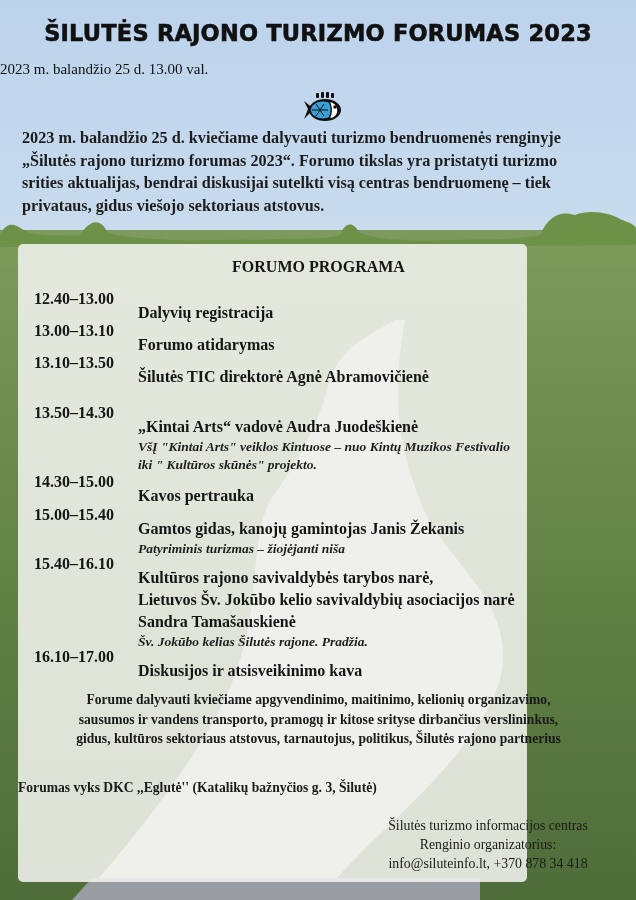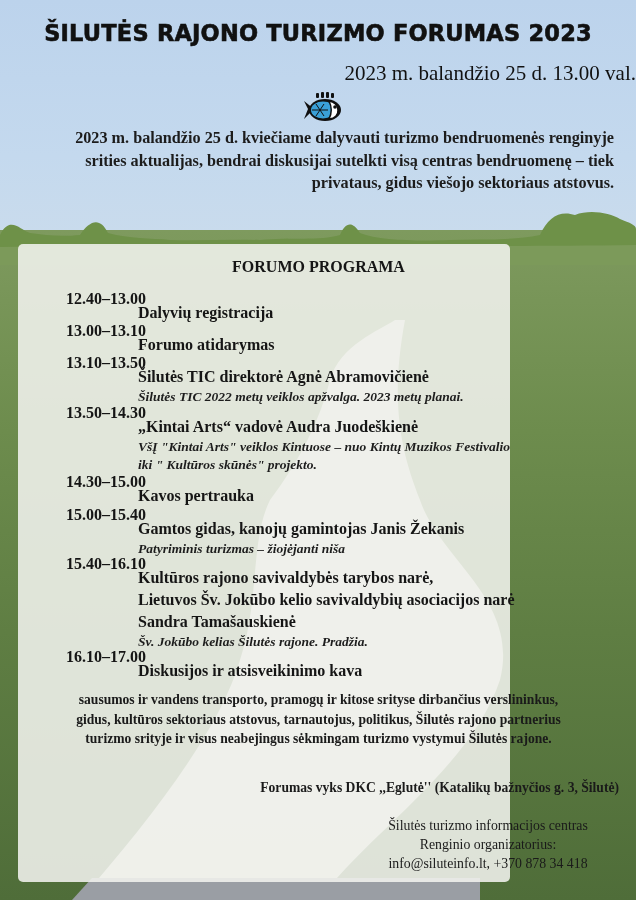--- a/index.html
+++ b/index.html
@@ -22,62 +22,61 @@
   .boardwalk {
     position: absolute; left: 0; top: 300px; width: 636px; height: 600px;
   }
   .title {
     position: absolute; left: 0; top: 20px; width: 636px; text-align: center;
     font-family: "DejaVu Sans", sans-serif; font-weight: 900; font-size: 22.5px;
     letter-spacing: 0.2px; color: #111;
     -webkit-text-stroke: 0.6px #111;
   }
   .date {
-    position: absolute; left: 0; top: 61px; width: 636px; text-align: right;
-    font-family: "Liberation Serif", serif; font-size: 21px; color: #111;
+    position: absolute; left: 0; top: 61px; width: 636px; text-align: left;
+    font-family: "Liberation Serif", serif; font-size: 15px; color: #111;
   }
   .logo {
     position: absolute; left: 302px; top: 91px; width: 42px; height: 34px;
   }
   .intro {
-    position: absolute; left: 22px; top: 127px; width: 592px; text-align: right;
+    position: absolute; left: 22px; top: 127px; width: 592px; text-align: left;
     font-family: "Liberation Serif", serif; font-weight: bold; font-size: 16.2px;
     line-height: 22.5px; color: #1c1c1c;
   }
   .panel {
     position: absolute; left: 18px; top: 244px; width: 492px; height: 638px;
-    background: rgba(241, 243, 238, 0.88); border-radius: 5px;
+    background: rgba(241, 243, 238, 0.88); border-radius: 5px; padding-left: 17px;
   }
   .panel-title {
     position: absolute; left: 0; top: 14px; width: 601px; text-align: center;
     font-family: "Liberation Serif", serif; font-weight: bold; font-size: 16px; color: #151515;
   }
   .row { position: absolute; left: 0; width: 601px; }
   .time {
     position: absolute; left: 16px; top: 0;
     font-family: "Liberation Serif", serif; font-weight: bold; font-size: 16px; color: #151515;
     white-space: nowrap;
-    margin-left: 32px;
   }
   .main {
     position: absolute; left: 120px; top: 12px;
     font-family: "Liberation Serif", serif; font-weight: bold; font-size: 16px;
     line-height: 22px; color: #151515; white-space: nowrap;
   }
   .sub {
     font-family: "Liberation Serif", serif; font-style: italic; font-weight: bold;
     font-size: 13.5px; line-height: 18px; color: #1d1d1d; white-space: nowrap;
   }
   .footer-text {
     position: absolute; left: 8px; top: 446px; width: 585px; text-align: center;
     font-family: "Liberation Serif", serif; font-weight: bold; font-size: 13.6px;
     line-height: 19.5px; color: #1a1a1a;
   }
   .venue {
-    position: absolute; left: 0; top: 536px; width: 601px; text-align: right;
+    position: absolute; left: 0; top: 536px; width: 601px; text-align: left;
     font-family: "Liberation Serif", serif; font-weight: bold; font-size: 13.6px; color: #1a1a1a;
   }
   .organizer {
     position: absolute; left: 340px; top: 572px; width: 260px; text-align: center;
     font-family: "Liberation Serif", serif; font-size: 13.8px; line-height: 19px; color: #1a1a1a;
   }
 </style>
 </head>
 <body>
 
@@ -101,20 +100,21 @@
   <rect x="29" y="2" width="3" height="5" rx="1" fill="#111"></rect>
   <path d="M2,10 L12,18 L2,28 L6,18 Z" fill="#111"></path>
   <ellipse cx="23" cy="19" rx="16" ry="11" fill="#111"></ellipse>
   <ellipse cx="21" cy="19" rx="12" ry="8.5" fill="#3aa0d8"></ellipse>
   <path d="M27,10 C38,11 40,27 27,28 C30,22 30,16 27,10 Z" fill="#fff" stroke="#111" stroke-width="1.5"></path>
   <circle cx="33" cy="16" r="1.8" fill="#111"></circle>
   <path d="M14,13 L22,25 M22,13 L14,25 M10,19 L26,19" stroke="#111" stroke-width="1"></path>
 </svg>
 <div class="intro">
   <div>2023 m. balandžio 25 d. kviečiame dalyvauti turizmo bendruomenės renginyje</div>
+  <div>„Šilutės rajono turizmo forumas 2023“. Forumo tikslas yra pristatyti turizmo</div>
   <div>srities aktualijas, bendrai diskusijai sutelkti visą centras bendruomenę – tiek</div>
   <div>privataus, gidus viešojo sektoriaus atstovus.</div>
 </div>
 
 <div class="panel">
   <div class="panel-title">FORUMO PROGRAMA</div>
 
   <div class="row" style="top:46px">
     <div class="time">12.40–13.00</div>
     <div class="main">
@@ -126,21 +126,20 @@
     <div class="time">13.00–13.10</div>
     <div class="main">
       <div>Forumo atidarymas</div>
     </div>
   </div>
 
   <div class="row" style="top:110px">
     <div class="time">13.10–13.50</div>
     <div class="main">
       <div>Šilutės TIC direktorė Agnė Abramovičienė</div>
-      <div class="sub">Šilutės TIC 2022 metų veiklos apžvalga. 2023 metų planai.</div>
     </div>
   </div>
 
   <div class="row" style="top:160px">
     <div class="time">13.50–14.30</div>
     <div class="main">
       <div>„Kintai Arts“ vadovė Audra Juodeškienė</div>
       <div class="sub">VšĮ "Kintai Arts" veiklos Kintuose – nuo Kintų Muzikos Festivalio</div>
       <div class="sub">iki " Kultūros skūnės" projekto.</div>
     </div>
@@ -172,23 +171,23 @@
   </div>
 
   <div class="row" style="top:404px">
     <div class="time">16.10–17.00</div>
     <div class="main">
       <div>Diskusijos ir atsisveikinimo kava</div>
     </div>
   </div>
 
   <div class="footer-text">
+    <div>Forume dalyvauti kviečiame apgyvendinimo, maitinimo, kelionių organizavimo,</div>
     <div>sausumos ir vandens transporto, pramogų ir kitose srityse dirbančius verslininkus,</div>
     <div>gidus, kultūros sektoriaus atstovus, tarnautojus, politikus, Šilutės rajono partnerius</div>
-    <div>turizmo srityje ir visus neabejingus sėkmingam turizmo vystymui Šilutės rajone.</div>
   </div>
 
   <div class="venue">Forumas vyks DKC ,,Eglutė'' (Katalikų bažnyčios g. 3, Šilutė)</div>
 
   <div class="organizer">
     <div>Šilutės turizmo informacijos centras</div>
     <div>Renginio organizatorius:</div>
     <div>info@siluteinfo.lt, +370 878 34 418</div>
   </div>
 </div>

